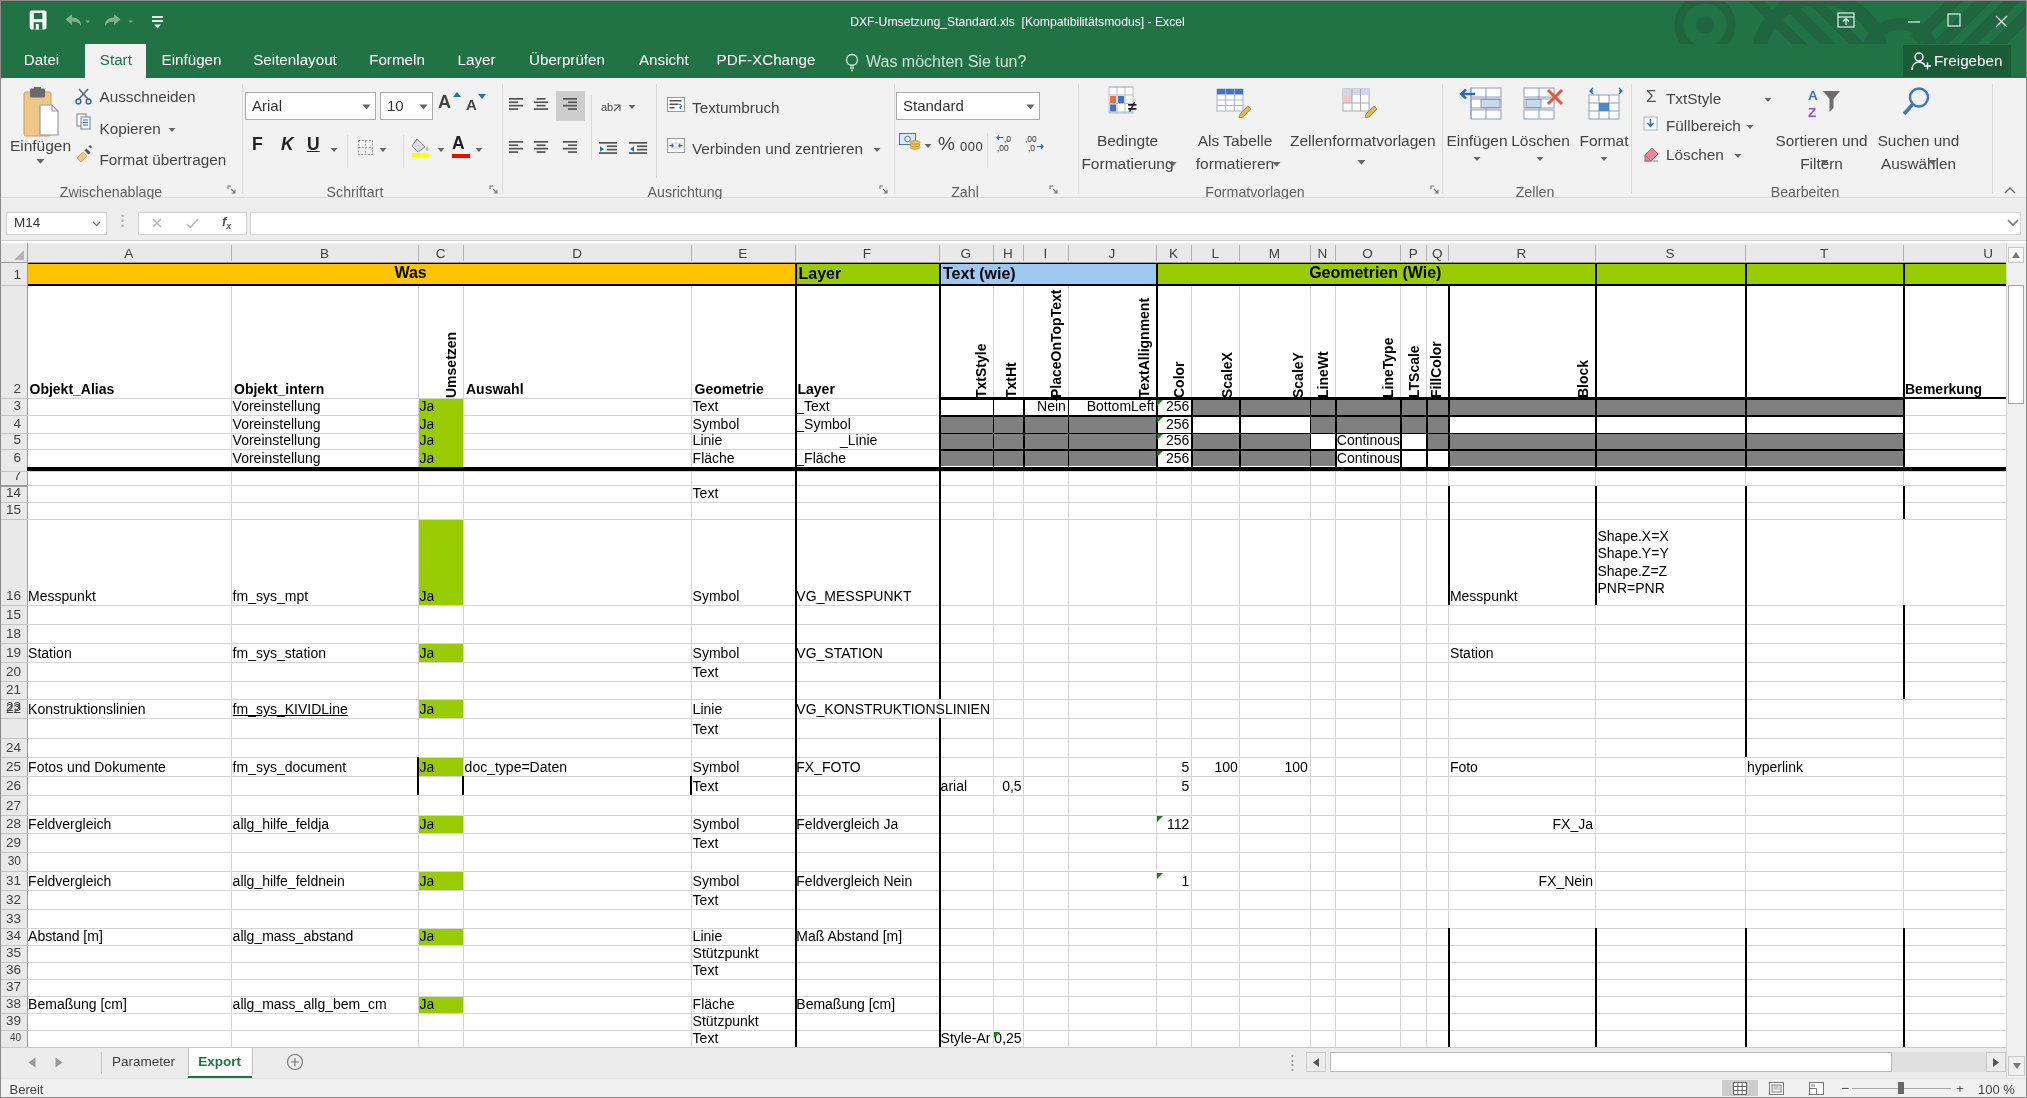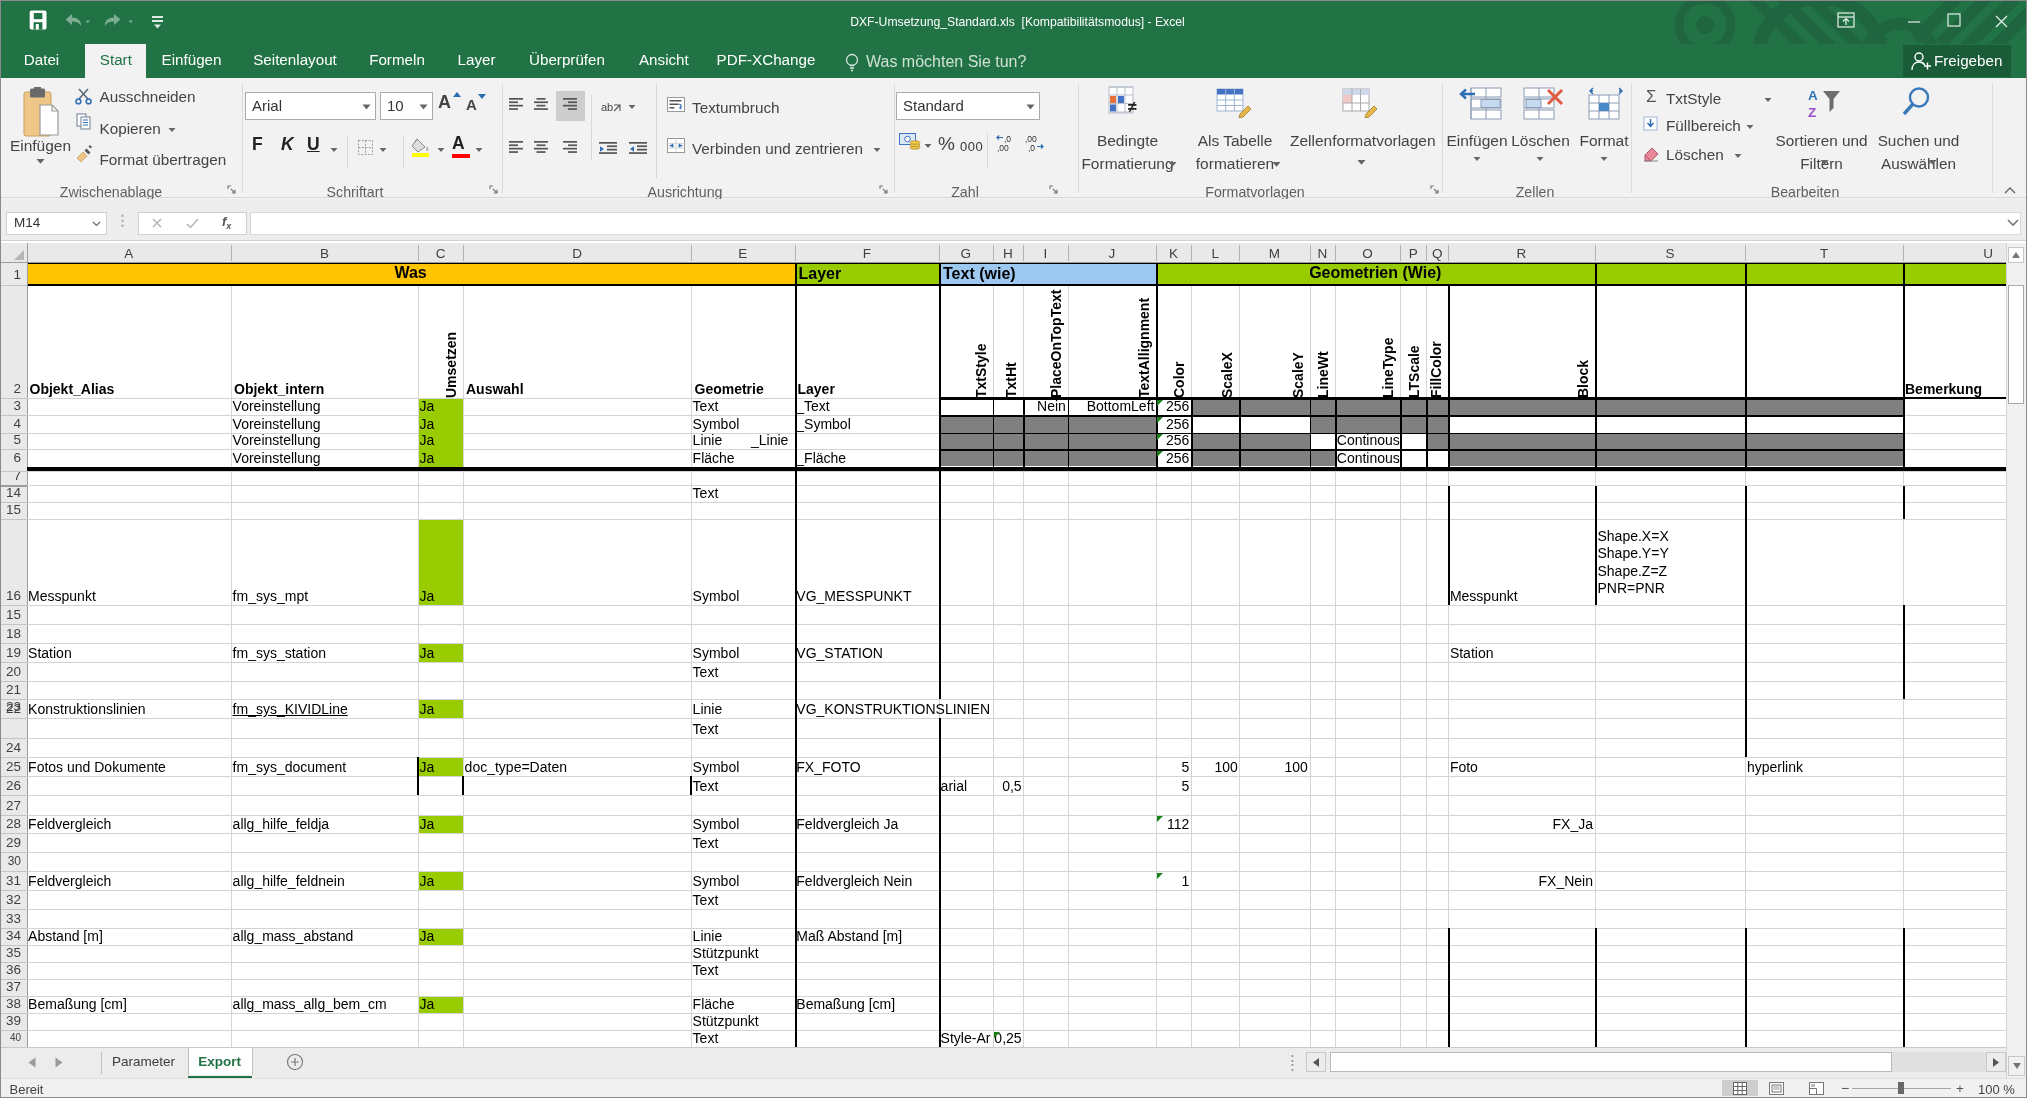--- a/index.html
+++ b/index.html
@@ -888,21 +888,21 @@
 <div class="a" style="left:232.6px;top:449.5px;font-size:14px;line-height:16px;color:#000;white-space:nowrap;">Voreinstellung</div>
 <div class="a" style="left:419.6px;top:449.5px;font-size:14px;line-height:16px;color:#000;white-space:nowrap;">Ja</div>
 <div class="a" style="left:1157px;top:450.7px;width:0;height:0;border-left:6.5px solid #178117;border-bottom:6.5px solid transparent;"></div>
 <div class="a" style="right:837.6px;top:449.5px;font-size:14px;line-height:16px;color:#000;white-space:nowrap;">256</div>
 <div class="a" style="left:692.6px;top:398.4px;font-size:14px;line-height:16px;color:#000;white-space:nowrap;">Text</div>
 <div class="a" style="left:692.6px;top:415.9px;font-size:14px;line-height:16px;color:#000;white-space:nowrap;">Symbol</div>
 <div class="a" style="left:692.6px;top:432.2px;font-size:14px;line-height:16px;color:#000;white-space:nowrap;">Linie</div>
 <div class="a" style="left:692.6px;top:449.5px;font-size:14px;line-height:16px;color:#000;white-space:nowrap;">Fläche</div>
 <div class="a" style="left:796.3px;top:398.4px;font-size:14px;line-height:16px;color:#000;white-space:nowrap;">_Text</div>
 <div class="a" style="left:796.3px;top:415.9px;font-size:14px;line-height:16px;color:#000;white-space:nowrap;">_Symbol</div>
-<div class="a" style="left:751px;top:432.2px;font-size:14px;line-height:16px;color:#000;white-space:nowrap;">_Linie</div>
+<div class="a" style="left:840px;top:432.2px;font-size:14px;line-height:16px;color:#000;white-space:nowrap;">_Linie</div>
 <div class="a" style="left:796.3px;top:449.5px;font-size:14px;line-height:16px;color:#000;white-space:nowrap;">_Fläche</div>
 <div class="a" style="right:961.1px;top:398.4px;font-size:14px;line-height:16px;color:#000;white-space:nowrap;">Nein</div>
 <div class="a" style="right:872.6px;top:398.4px;font-size:14px;line-height:16px;color:#000;white-space:nowrap;">BottomLeft</div>
 <div class="a" style="left:1336.8px;top:432.2px;font-size:14px;line-height:16px;color:#000;white-space:nowrap;">Continous</div>
 <div class="a" style="left:1336.8px;top:449.5px;font-size:14px;line-height:16px;color:#000;white-space:nowrap;">Continous</div>
 <div class="a" style="left:692.6px;top:485.1px;font-size:14px;line-height:16px;color:#000;white-space:nowrap;">Text</div>
 <div class="a" style="left:28.1px;top:588.1px;font-size:14px;line-height:16px;color:#000;white-space:nowrap;">Messpunkt</div>
 <div class="a" style="left:232.6px;top:588.1px;font-size:14px;line-height:16px;color:#000;white-space:nowrap;">fm_sys_mpt</div>
 <div class="a" style="left:419.6px;top:588.1px;font-size:14px;line-height:16px;color:#000;white-space:nowrap;">Ja</div>
 <div class="a" style="left:692.6px;top:588.1px;font-size:14px;line-height:16px;color:#000;white-space:nowrap;">Symbol</div>

